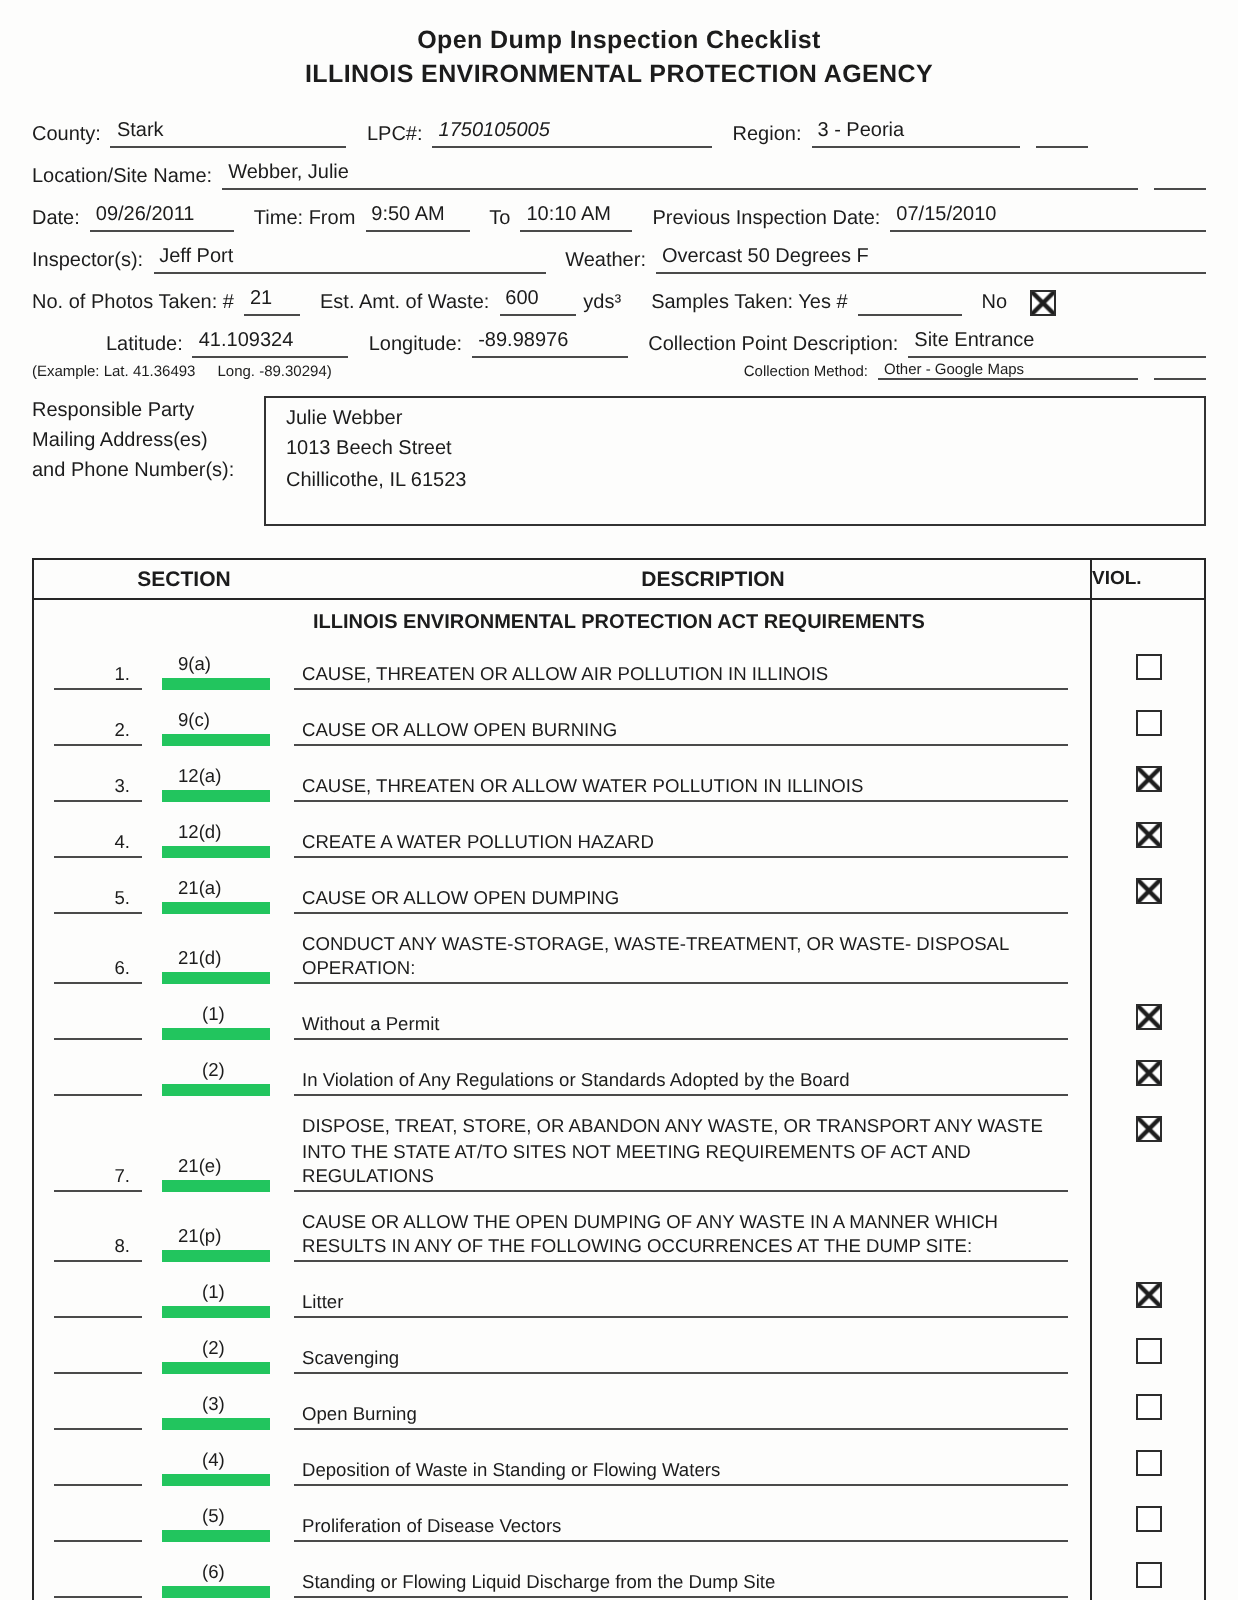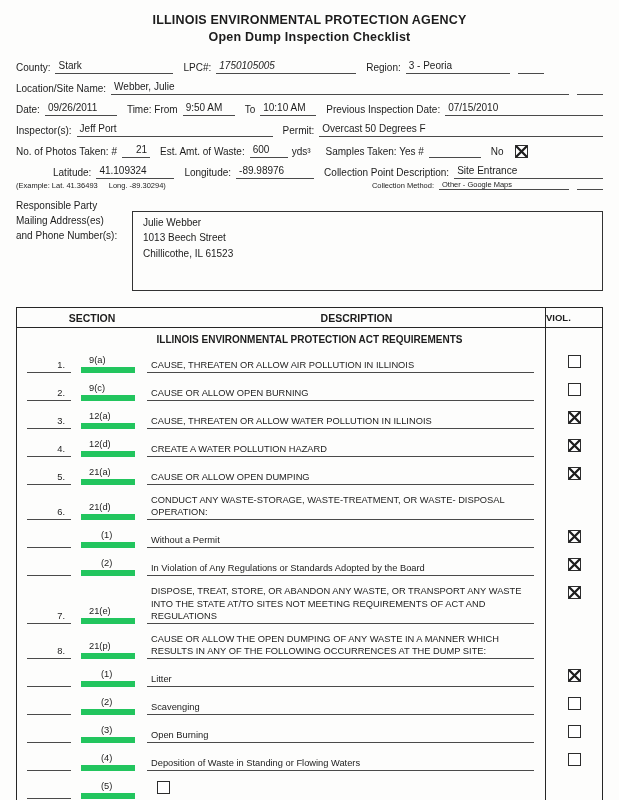--- a/index.html
+++ b/index.html
@@ -24,21 +24,21 @@
   .cb { width:13px; height:13px; border:1.3px solid #2c2c2c; display:inline-block; background:#fff; box-sizing:border-box; }
   .cb.checked {
     background-image:
       linear-gradient(45deg,  transparent 40%, #1d1d1d 46%, #1d1d1d 54%, transparent 60%),
       linear-gradient(135deg, transparent 40%, #1d1d1d 46%, #1d1d1d 54%, transparent 60%);
   }
   .tinyrow { font-size:7.5px; margin-top:-3px; margin-bottom:6px; align-items:flex-end; }
   .tinyrow .val { padding-bottom:0; min-height:9px; }
   .resp { display:flex; margin-top:8px; font-size:10px; }
   .resp-label { width:116px; line-height:1.5; }
-  .resp-box { flex:1; border:1.2px solid #333; padding:3px 10px 23px 10px; line-height:1.55; min-height:52px;margin-top:13px; }
+  .resp-box { flex:1; border:1.2px solid #333; padding:3px 10px 8px 10px; line-height:1.55; min-height:52px; }
   .table { position:relative; border:1.6px solid #262626; margin-top:16px; padding-bottom:4px; background:#fdfdfc; }
   .viol-line { position:absolute; top:0; bottom:0; right:56px; width:0; border-left:1.3px solid #262626; }
   .thead { display:flex; font-weight:bold; font-size:10.5px; padding:4px 0 3px 0; border-bottom:1.3px solid #262626; }
   .th-sec  { width:150px; text-align:center; }
   .th-desc { flex:1; text-align:center; }
   .th-viol { width:56px; text-align:left; font-size:9.5px; }
   .act { text-align:center; font-weight:bold; font-size:10px; padding:6px 0 9px 0; }
   .trow { display:flex; align-items:flex-end; margin-bottom:9px; font-size:9.3px; line-height:1.3; }
   .c-num { width:44px; margin-left:10px; border-bottom:1px solid #4a4a4a; text-align:right; padding:0 6px 1px 0; min-height:11px; box-sizing:border-box; }
   .c-sec { width:54px; margin-left:10px; border-bottom:6px solid #22c55e; padding:0 0 1px 8px; min-height:11px; box-sizing:border-box; }
@@ -47,22 +47,22 @@
   .c-viol { width:56px; display:flex; justify-content:center; align-self:flex-start; padding-top:1px; }
   .footer { position:relative; margin-top:28px; font-size:10px; }
   .footer .page-num { position:absolute; left:50%; transform:translateX(-50%); }
 </style>
 </head>
 <body>
 
 <div class="page">
 
   <div class="title">
+    <div>Open Dump Inspection Checklist</div>
     <div>ILLINOIS ENVIRONMENTAL PROTECTION AGENCY</div>
-    <div>Open Dump Inspection Checklist</div>
   </div>
 
   <div class="fields">
 
     <div class="frow">
       <span class="lbl">County:</span>
       <span class="val" style="width:118px;">Stark</span>
       <span class="lbl sp">LPC#:</span>
       <span class="val" style="width:140px;font-style:italic;">1750105005</span>
       <span class="lbl sp">Region:</span>
@@ -83,27 +83,27 @@
       <span class="val" style="width:52px;">9:50 AM</span>
       <span class="lbl sp">To</span>
       <span class="val" style="width:56px;">10:10 AM</span>
       <span class="lbl sp">Previous Inspection Date:</span>
       <span class="val grow">07/15/2010</span>
     </div>
 
     <div class="frow">
       <span class="lbl">Inspector(s):</span>
       <span class="val" style="width:196px;">Jeff Port</span>
-      <span class="lbl sp">Permit:</span>
+      <span class="lbl sp">Weather:</span>
       <span class="val grow">Overcast 50 Degrees F</span>
     </div>
 
     <div class="frow">
       <span class="lbl">No. of Photos Taken:  #</span>
-      <span class="val" style="width:28px;text-align:right;">21</span>
+      <span class="val" style="width:28px;">21</span>
       <span class="lbl sp">Est. Amt. of Waste:</span>
       <span class="val" style="width:38px;">600</span>
       <span class="lbl" style="margin-left:4px;">yds³</span>
       <span class="lbl sp">Samples Taken:   Yes #</span>
       <span class="val" style="width:52px;"></span>
       <span class="lbl sp">No</span>
       <span class="cb checked" style="margin-left:6px;"></span>
     </div>
 
 
@@ -253,20 +253,21 @@
           <div class="c-num"></div>
           <div class="c-sec">(4)</div>
           <div class="c-desc">Deposition of Waste in Standing or Flowing Waters</div>
           <div class="c-viol">
             <span class="cb"></span>
           </div>
         </div>
         <div class="trow sub">
           <div class="c-num"></div>
           <div class="c-sec">(5)</div>
+          <div class="c-desc">Proliferation of Disease Vectors</div>
           <div class="c-viol">
             <span class="cb"></span>
           </div>
         </div>
         <div class="trow sub">
           <div class="c-num"></div>
           <div class="c-sec">(6)</div>
           <div class="c-desc">Standing or Flowing Liquid Discharge from the Dump Site</div>
           <div class="c-viol">
             <span class="cb"></span>

